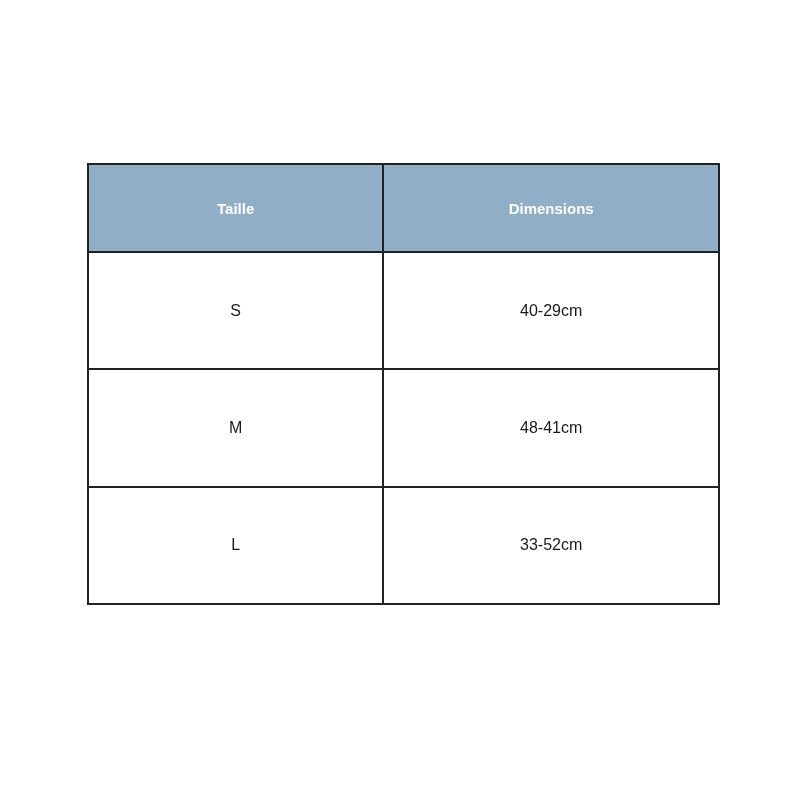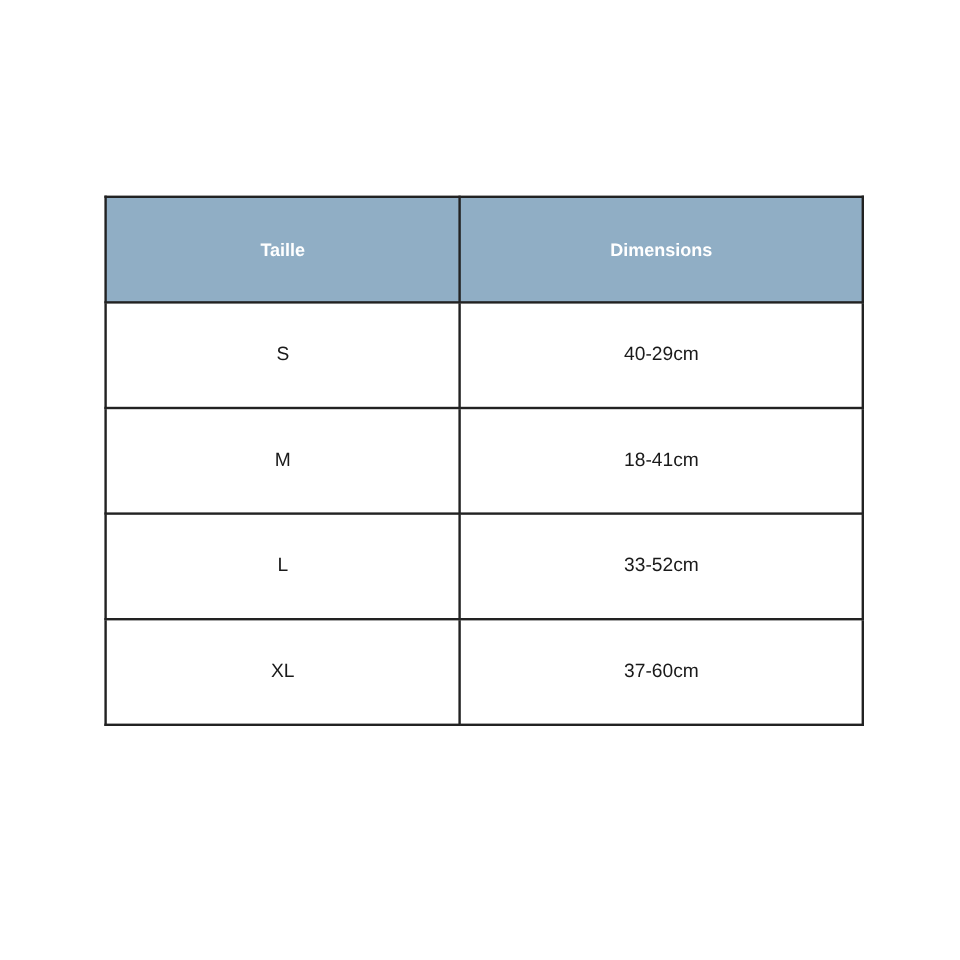--- a/index.html
+++ b/index.html
@@ -69,25 +69,21 @@
         <th>Dimensions</th>
       </tr>
     </thead>
     <tbody>
       <tr>
         <td>S</td>
         <td>40-29cm</td>
       </tr>
       <tr>
         <td>M</td>
-        <td>18-41cm</td>
+        <td>48-41cm</td>
       </tr>
       <tr>
         <td>L</td>
         <td>33-52cm</td>
-      </tr>
-      <tr>
-        <td>XL</td>
-        <td>37-60cm</td>
       </tr>
     </tbody>
   </table>
 </div>
 
 </body></html>

